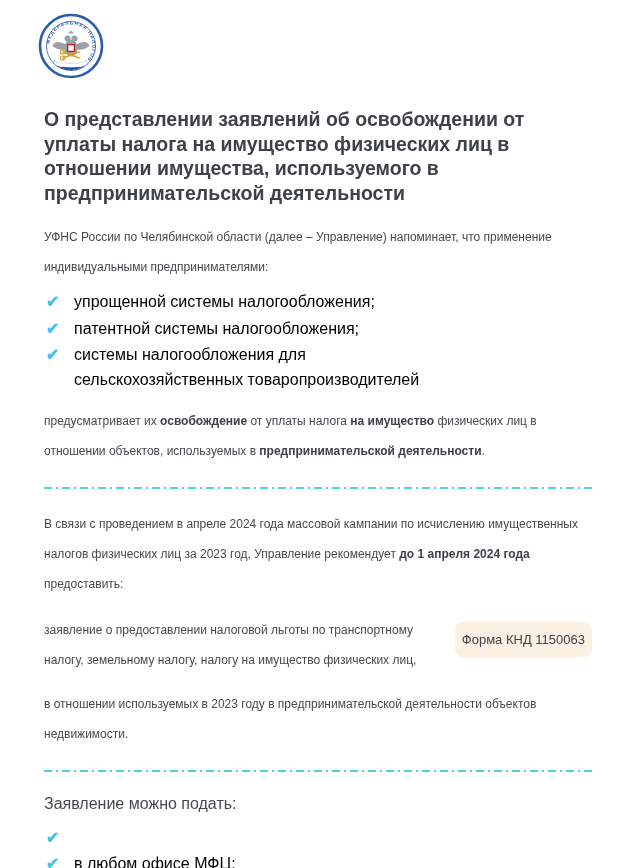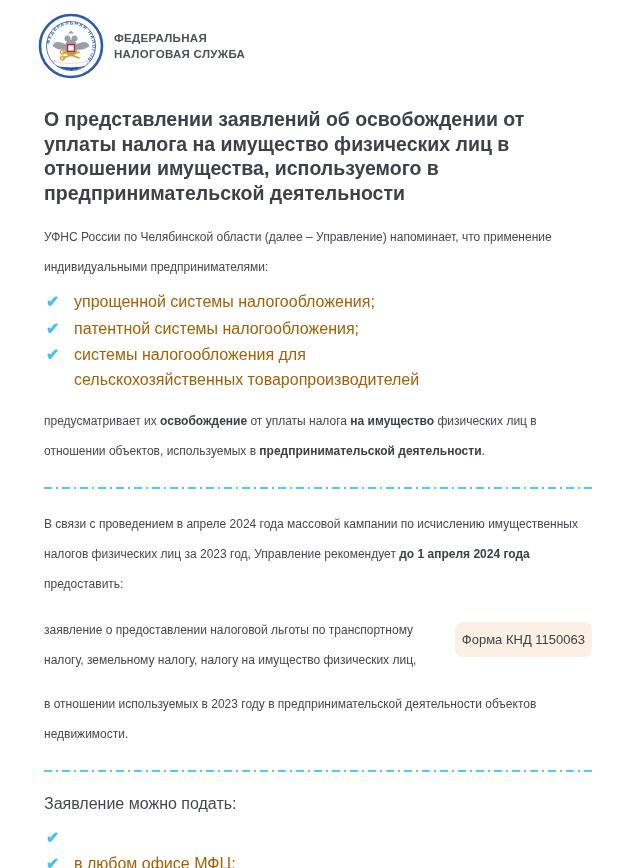--- a/index.html
+++ b/index.html
@@ -32,21 +32,21 @@
   .para { font-size: 12px; line-height: 30px; color: #45494e; }
   .para b { font-weight: 700; color: #3d4248; }
   .intro { margin-top: 17px; max-width: 545px; }
   
   .bullet-block { position: relative; margin-top: 7px; }
   .bullet { display: flex; align-items: flex-start; padding: 1px 0; }
   .check {
     color: #45c1ee; font-weight: 700; font-size: 16px; line-height: 24.5px;
     width: 30px; flex: 0 0 auto; padding-left: 2px;
   }
-  .bullet-text { font-size: 16px; line-height: 24.5px; color: #a16207; max-width: 370px; }
+  .bullet-text { font-size: 16px; line-height: 24.5px; color: #000000; max-width: 370px; }
   .s3 .bullet-text { max-width: 480px; }
   
   .note-box {
     position: absolute; right: 0; top: 11px; width: 158px;
     background: #fcefe3; border-radius: 8px; padding: 10px 12px;
     font-size: 12.5px; line-height: 1.5; color: #3f4347;
   }
   .form-box {
     position: absolute; right: 0; top: 7px;
     background: #fcefe3; border-radius: 8px; padding: 10px 7px;
@@ -97,24 +97,20 @@
         <line x1="25" y1="39" x2="41" y2="45"></line>
         <circle cx="24.5" cy="45" r="2" stroke-width="1.2"></circle>
         <circle cx="24.5" cy="39" r="2" stroke-width="1.2"></circle>
       </g>
       <g clip-path="url(#flagClip)">
         <path d="M12 47.5 Q33 53.5 54 47.5 L54 51.5 Q33 57.5 12 51.5 Z" fill="#ffffff" stroke="#b9c2cc" stroke-width="0.5"></path>
         <path d="M12 51.5 Q33 57.5 54 51.5 L54 55.5 Q33 61.5 12 55.5 Z" fill="#1d4f9c"></path>
         <path d="M12 55.5 Q33 61.5 54 55.5 L54 59.5 Q33 65.5 12 59.5 Z" fill="#d52b1e"></path>
       </g>
     </svg>
-    <div class="org-name">
-      <div>ФЕДЕРАЛЬНАЯ</div>
-      <div>НАЛОГОВАЯ СЛУЖБА</div>
-    </div>
     <div class="header-spacer"></div>
   </div>
 
   <div class="content">
 
     <h1 class="title">О представлении заявлений об освобождении от уплаты налога на имущество физических лиц в отношении имущества, используемого в предпринимательской деятельности</h1>
 
     <p class="para intro">УФНС России по Челябинской области (далее – Управление) напоминает, что применение индивидуальными предпринимателями:</p>
 
     <div class="bullet-block">

